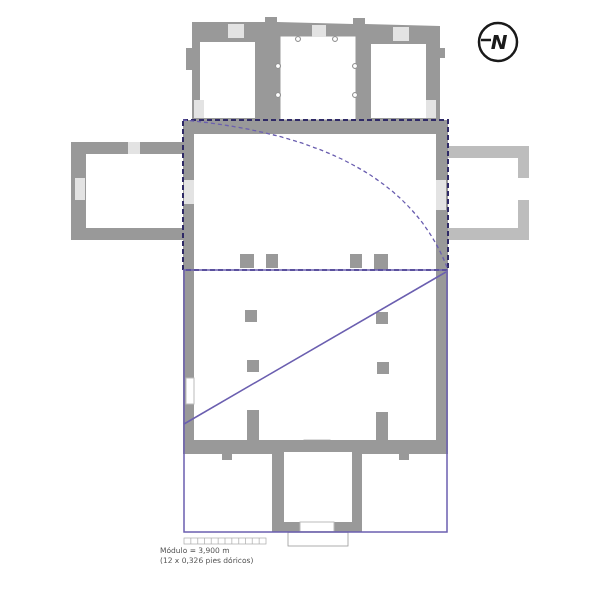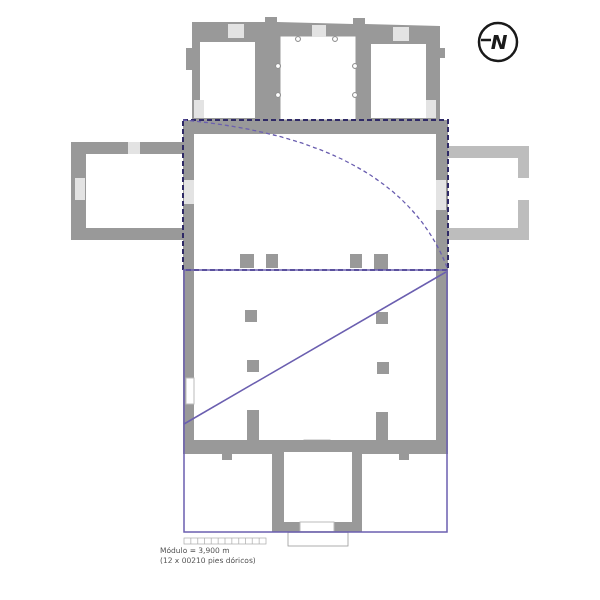--- a/index.html
+++ b/index.html
@@ -101,14 +101,14 @@
     <line x1="231.8" y1="538" x2="231.8" y2="544"></line>
       <line x1="238.7" y1="538" x2="238.7" y2="544"></line>
     <line x1="245.5" y1="538" x2="245.5" y2="544"></line>
       <line x1="252.3" y1="538" x2="252.3" y2="544"></line>
     <line x1="259.2" y1="538" x2="259.2" y2="544"></line>
   </g>
 </svg>
 
 <div class="caption">
   <div>Módulo = 3,900 m</div>
-  <div>(12 x 00210 pies dóricos)</div>
+  <div>(12 x 0,326 pies dóricos)</div>
 </div>
 
 </body></html>

